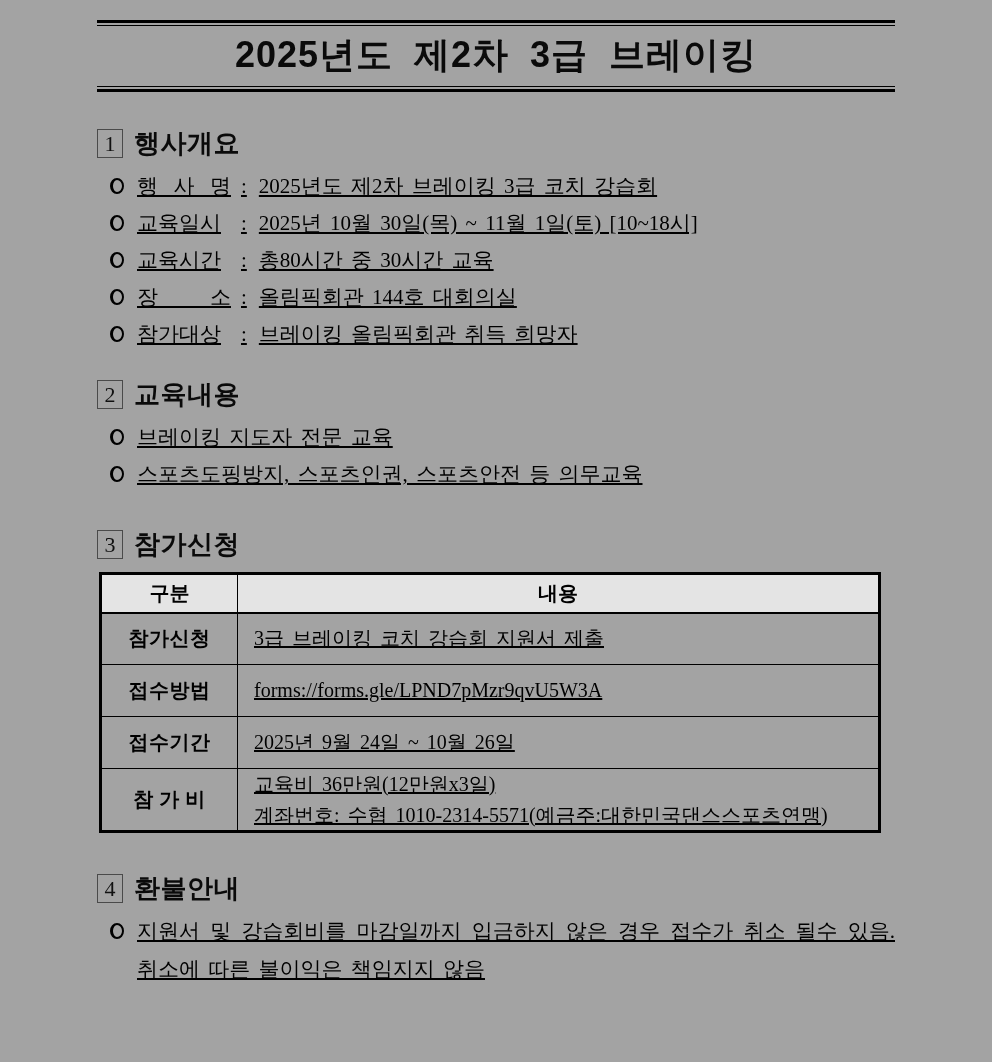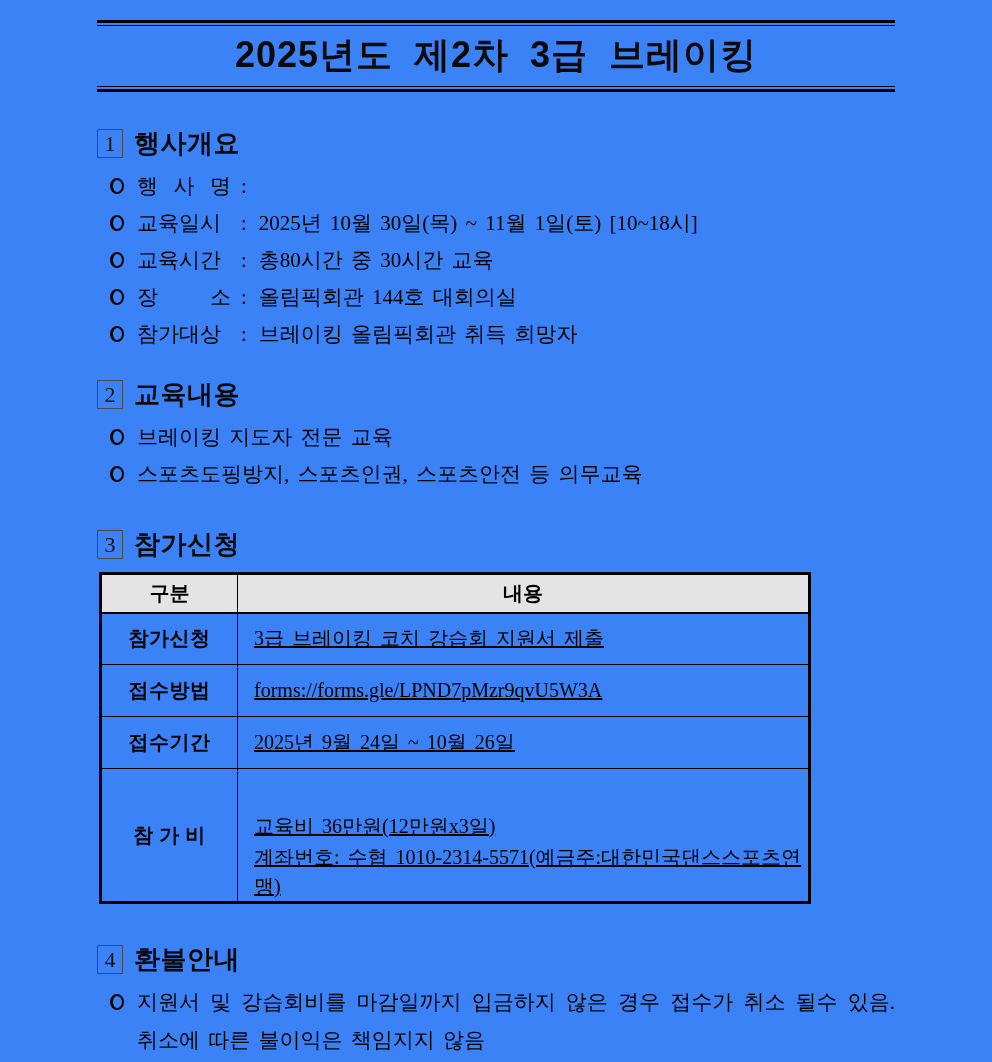--- a/index.html
+++ b/index.html
@@ -1,20 +1,20 @@
 <!DOCTYPE html>
 <html><head>
 <meta charset="utf-8">
 <style>
   * { margin: 0; padding: 0; box-sizing: border-box; }
   html, body { background: #f2f2f2; }
   .page {
     width: 992px; height: 1062px;
     margin: 0 auto;
-    background: #3b82f6;
+    background: #a3a3a3;
     color: #000;
     font-family: "Liberation Serif", serif;
     padding: 20px 97px 0 97px;
     overflow: hidden;
     position: relative;
   }
   
   .title-box { border-top: 3px solid #000; border-bottom: 3px solid #000; }
   .title-inner {
     border-top: 1px solid #000; border-bottom: 1px solid #000;
@@ -33,46 +33,46 @@
     width: 26px; height: 29px; border: 1.5px solid #4a4a4a;
     display: inline-flex; align-items: center; justify-content: center;
     font-family: "Liberation Serif", serif; font-size: 22px; font-weight: 400;
     margin-right: 11px; flex: none; color: #111;
   }
   .sec-title {
     font-family: Liberation Mono, monospace;
     font-weight: 900; font-size: 26px; letter-spacing: 0.5px; color: #0a0a0a;
   }
   
-  .items { margin-top: 12px; margin-left: 13px; }
+  .items { margin-top: 12px; margin-left: 13px; text-decoration: underline; }
   .bullet-line { display: flex; align-items: flex-start; margin-bottom: 11px; line-height: 26px; font-size: 21px; word-spacing: 3px; }
   .bullet {
     width: 14px; height: 16px; border: 2px solid #000; border-left-width: 3px;
     border-radius: 50%; display: inline-block; margin: 5px 13px 0 0; flex: none;
   }
   .lbl { display: inline-block; width: 94px; text-align: justify; text-align-last: justify; flex: none; }
   .sep { margin: 0 12px 0 10px; flex: none; }
   .val { flex: 1; }
   .para-text { flex: 1; text-align: justify; line-height: 38px; }
   
   .apply-table {
-    border-collapse: collapse; width: 712px; margin: 10px 0 0 2px;
+    border-collapse: collapse; width: 782px; margin: 10px 0 0 2px;
     border: 3px solid #000; table-layout: fixed; font-size: 20px;
   }
   .apply-table th, .apply-table td { border: 1px solid #000; }
   .apply-table th {
     background: #e4e4e4; height: 39px; font-weight: bold;
     text-align: center; border-bottom: 2px solid #000; font-size: 20px;
   }
   .col-label { width: 137px; }
   td.cell-label { text-align: center; font-weight: bold; letter-spacing: 0.5px; }
   td.cell-value { padding-left: 16px; word-spacing: 3px; text-decoration: underline; }
   tr.row { height: 52px; }
   tr.row-tall { height: 63px; }
-  .cell-line { line-height: 29px; margin-top: 43px; }
+  .cell-line { line-height: 29px; }
   .cell-line + .cell-line { margin-top: 2px; }
 </style>
 </head>
 <body>
 
 <div class="page">
 
   <div class="title-box">
     <div class="title-inner">
       <h1 class="doc-title">
@@ -84,20 +84,21 @@
   <div class="section">
     <div class="sec-heading">
       <span class="num-box">1</span>
       <span class="sec-title">행사개요</span>
     </div>
     <div class="items">
       <div class="bullet-line">
         <span class="bullet"></span>
         <span class="lbl">행 사 명</span>
         <span class="sep">:</span>
+        <span class="val">2025년도 제2차 브레이킹 3급 코치 강습회</span>
       </div>
       <div class="bullet-line">
         <span class="bullet"></span>
         <span class="lbl">교육일시</span>
         <span class="sep">:</span>
         <span class="val">2025년 10월 30일(목) ~ 11월 1일(토) [10~18시]</span>
       </div>
       <div class="bullet-line">
         <span class="bullet"></span>
         <span class="lbl">교육시간</span>

